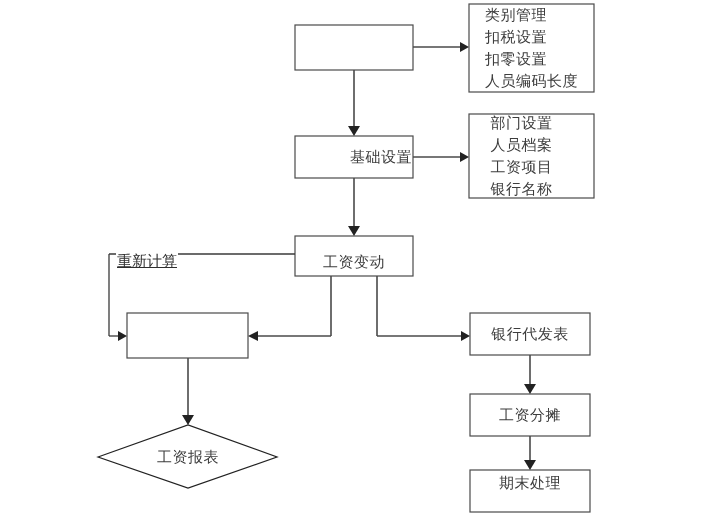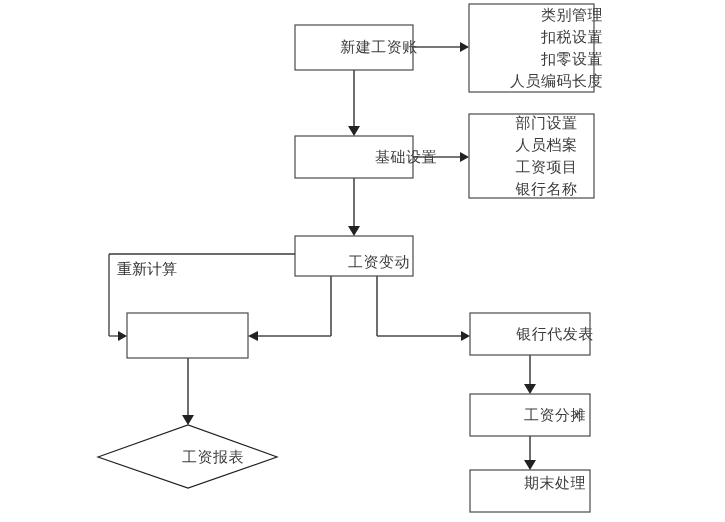--- a/index.html
+++ b/index.html
@@ -48,28 +48,27 @@
   }
   .arrow-head {
     fill: #222222;
     stroke: none;
   }
   .node-label {
     position: absolute;
     display: flex;
     align-items: center;
     justify-content: center;
-    text-align: right;
+    text-align: left;
     color: #3d3d3d;
     font-size: 15px;
     line-height: 21px;
     letter-spacing: 0.5px;
     white-space: pre-line;
     pointer-events: none;
-    margin-left: 25px;
   }
   .node-label.multi {
     font-size: 15px;
     line-height: 22px;
   }
   .edge-label {
     position: absolute;
     color: #2e2e2e;
     font-size: 15px;
     line-height: 18px;
@@ -134,21 +133,20 @@
     <polygon class="arrow-head" points="188,425 182,415 194,415"></polygon>
 
     <line class="edge-line" x1="530" y1="355" x2="530" y2="386"></line>
     <polygon class="arrow-head" points="530,394 524,384 536,384"></polygon>
 
     <line class="edge-line" x1="530" y1="436" x2="530" y2="462"></line>
     <polygon class="arrow-head" points="530,470 524,460 536,460"></polygon>
 
   </svg>
 
-  <div class="node-label" style="left:295px; top:25px; width:118px; height:45px;">新建工资账</div>
 
   <div class="node-label multi" style="left:469px; top:4px; width:125px; height:88px;">类别管理
 扣税设置
 扣零设置
 人员编码长度</div>
 
   <div class="node-label" style="left:295px; top:136px; width:118px; height:42px;padding-left:27px;">基础设置</div>
 
   <div class="node-label multi" style="left:469px; top:114px; width:105px; height:84px;">部门设置
 人员档案
@@ -159,15 +157,15 @@
 
 
   <div class="node-label" style="left:470px; top:313px; width:120px; height:42px;">银行代发表</div>
 
   <div class="node-label" style="left:470px; top:394px; width:120px; height:42px;">工资分摊</div>
 
   <div class="node-label" style="left:470px; top:470px; width:120px; height:26px;">期末处理</div>
 
   <div class="node-label" style="left:128px; top:440px; width:120px; height:34px;">工资报表</div>
 
-  <div class="edge-label" style="left:116px; top:260px;">重新计算</div>
+  <div class="edge-label" style="left:116px; top:252px;text-decoration:underline;">重新计算</div>
 
 </div>
 
 </body></html>

